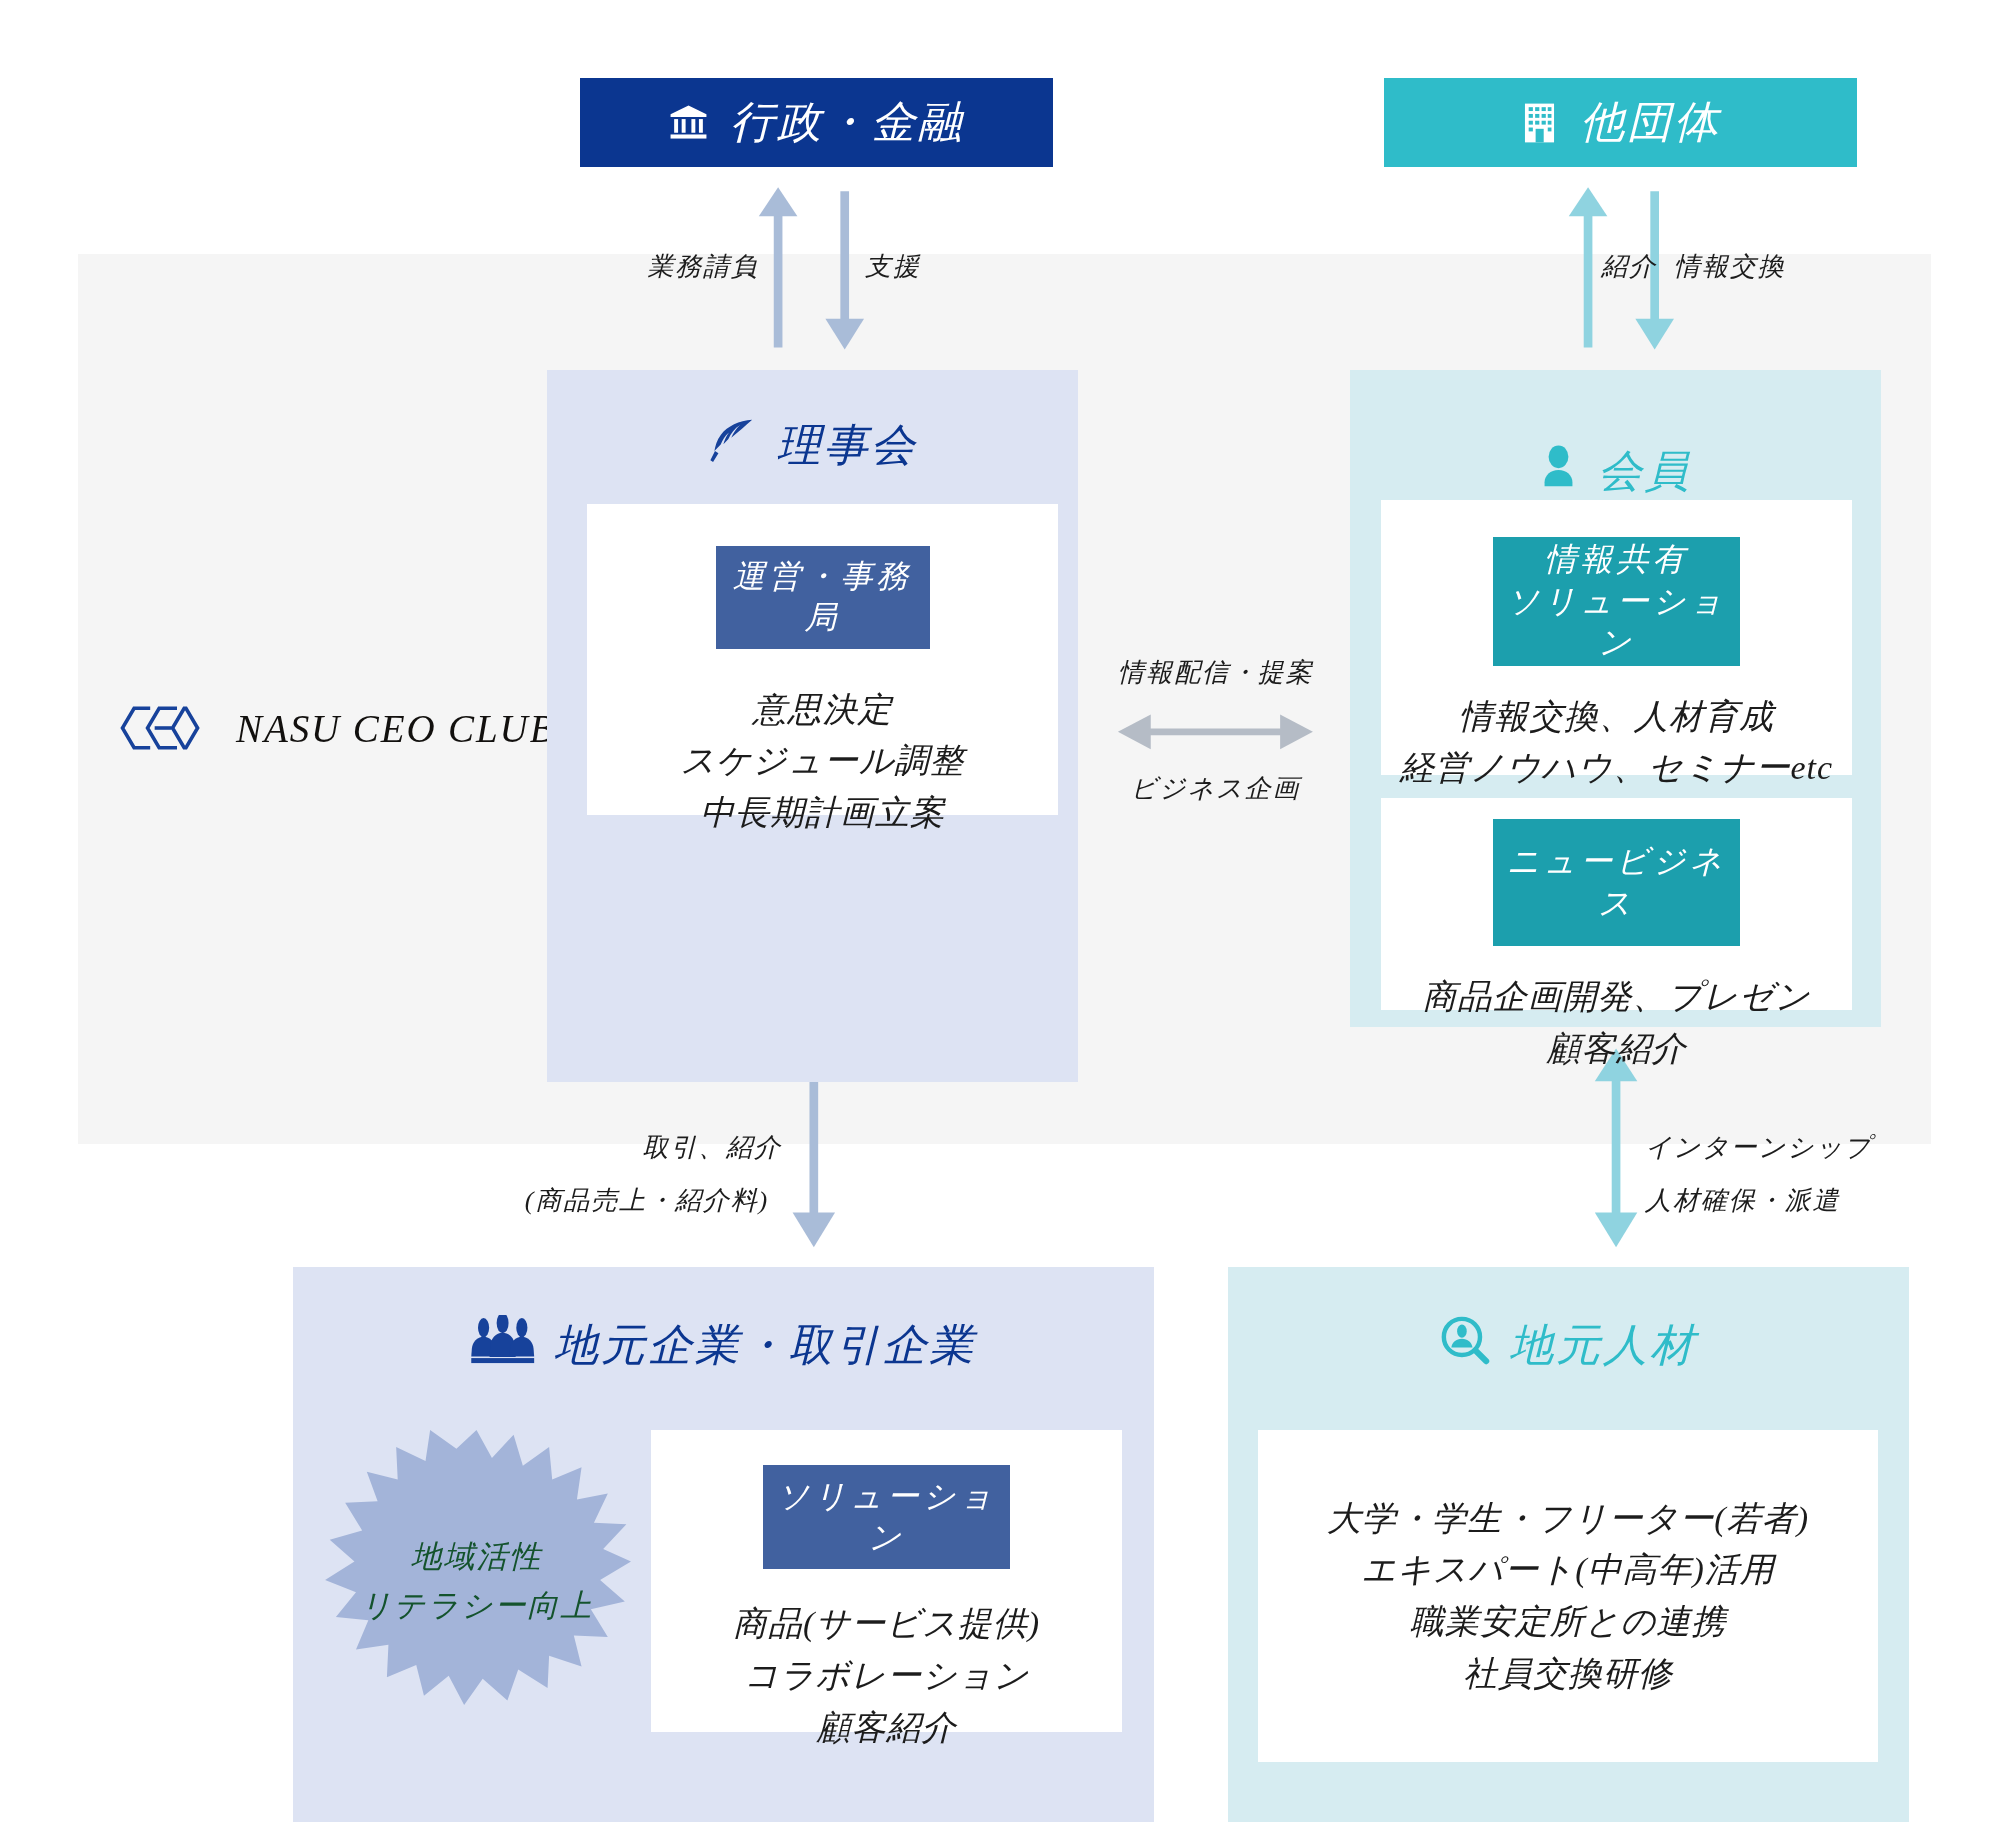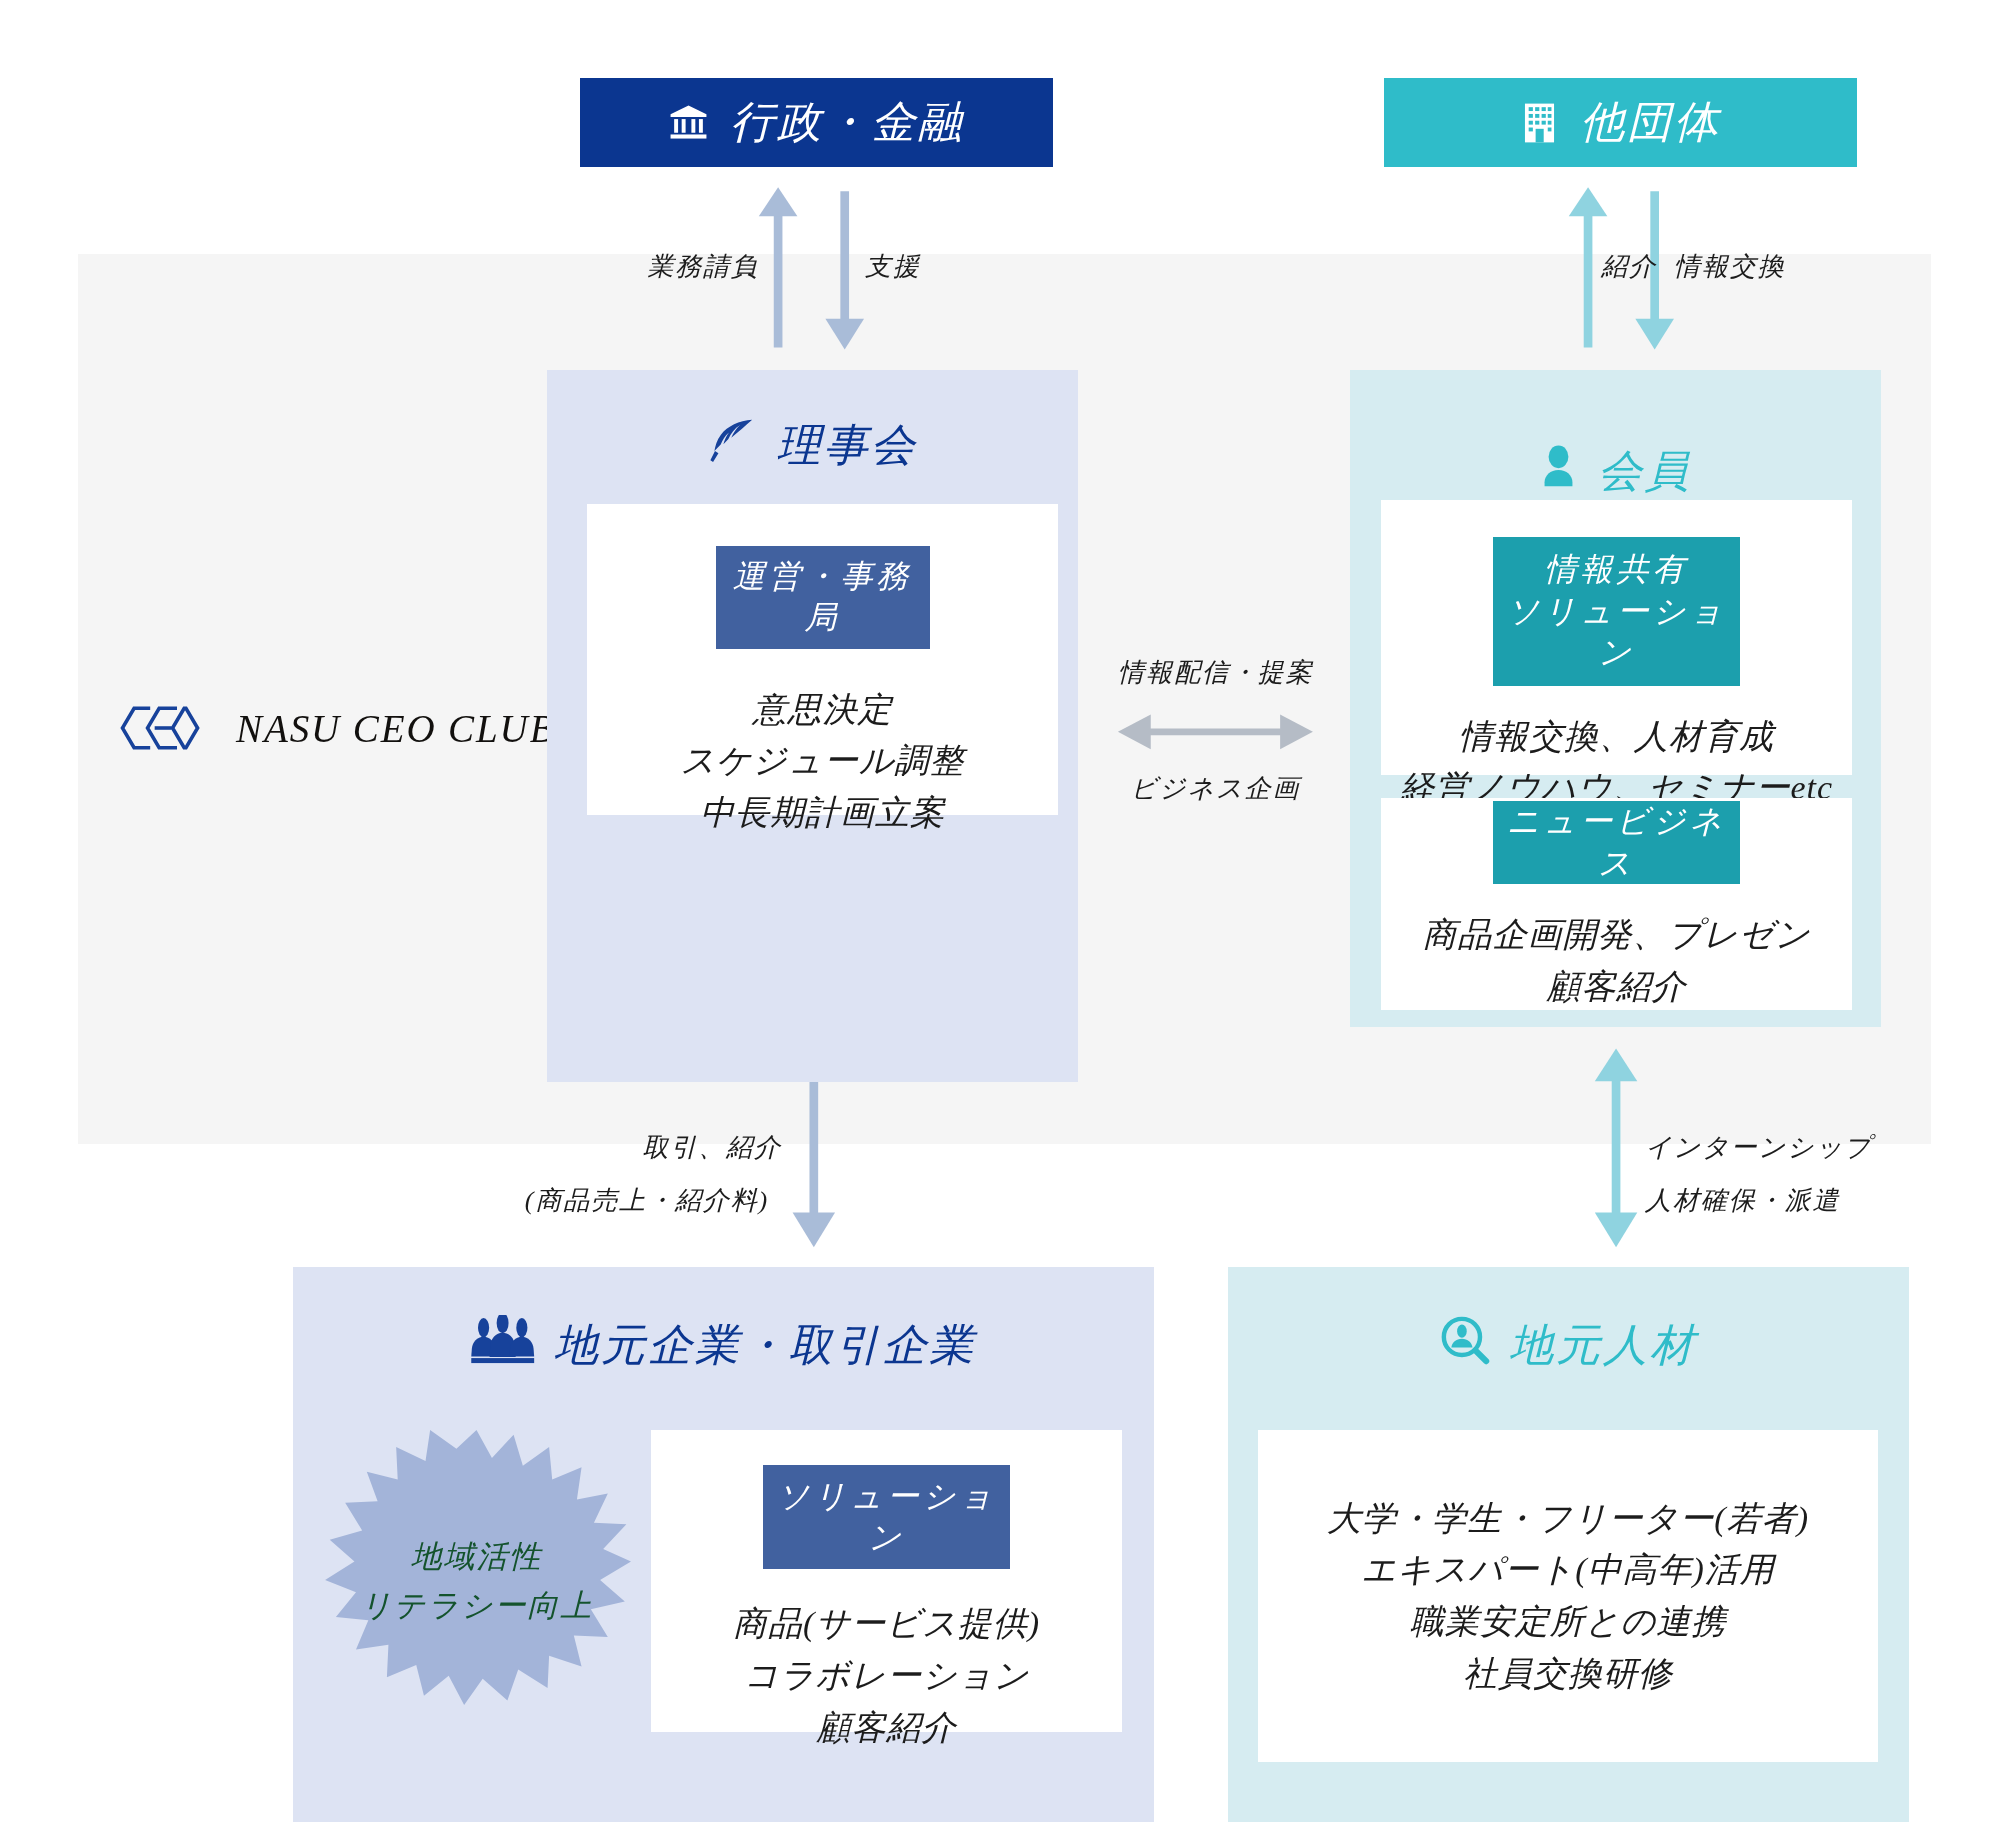--- a/index.html
+++ b/index.html
@@ -136,25 +136,25 @@
     text-align: center;
     color: #1c1c1c;
     letter-spacing: 1px;
   }
 
   .card.secretariat { left: 587px; top: 504px; width: 471px; height: 311px; }
   .card.secretariat .tag { background: #41619f; margin-top: 42px; width: 214px; padding: 9.7px 0; }
   .card.secretariat .body { margin-top: 35px; }
 
   .card.info-share { left: 1381px; top: 500px; width: 471px; height: 275px; }
-  .card.info-share .tag { background: #1c9fad; margin-top: 37px; width: 247px; padding: 12px 0; }
+  .card.info-share .tag { background: #1c9fad; margin-top: 37px; width: 247px; padding: 2px 0; }
   .card.info-share .body { margin-top: 25px; }
 
   .card.new-business { left: 1381px; top: 798px; width: 471px; height: 212px; }
-  .card.new-business .tag { background: #1c9fad; margin-top: 3px; width: 247px; padding: 0 0; }
+  .card.new-business .tag { background: #1c9fad; margin-top: 21px; width: 247px; padding: 22px 0; }
   .card.new-business .body { margin-top: 25px; }
 
   .card.solution { left: 651px; top: 1430px; width: 471px; height: 302px; }
   .card.solution .tag { background: #41619f; margin-top: 35px; width: 247px; padding: 10.6px 0; }
   .card.solution .body { margin-top: 29px; }
 
   .card.talent-list { left: 1258px; top: 1430px; width: 620px; height: 332px; justify-content: center; }
   .card.talent-list .body { margin-top: 0; }
 
   

